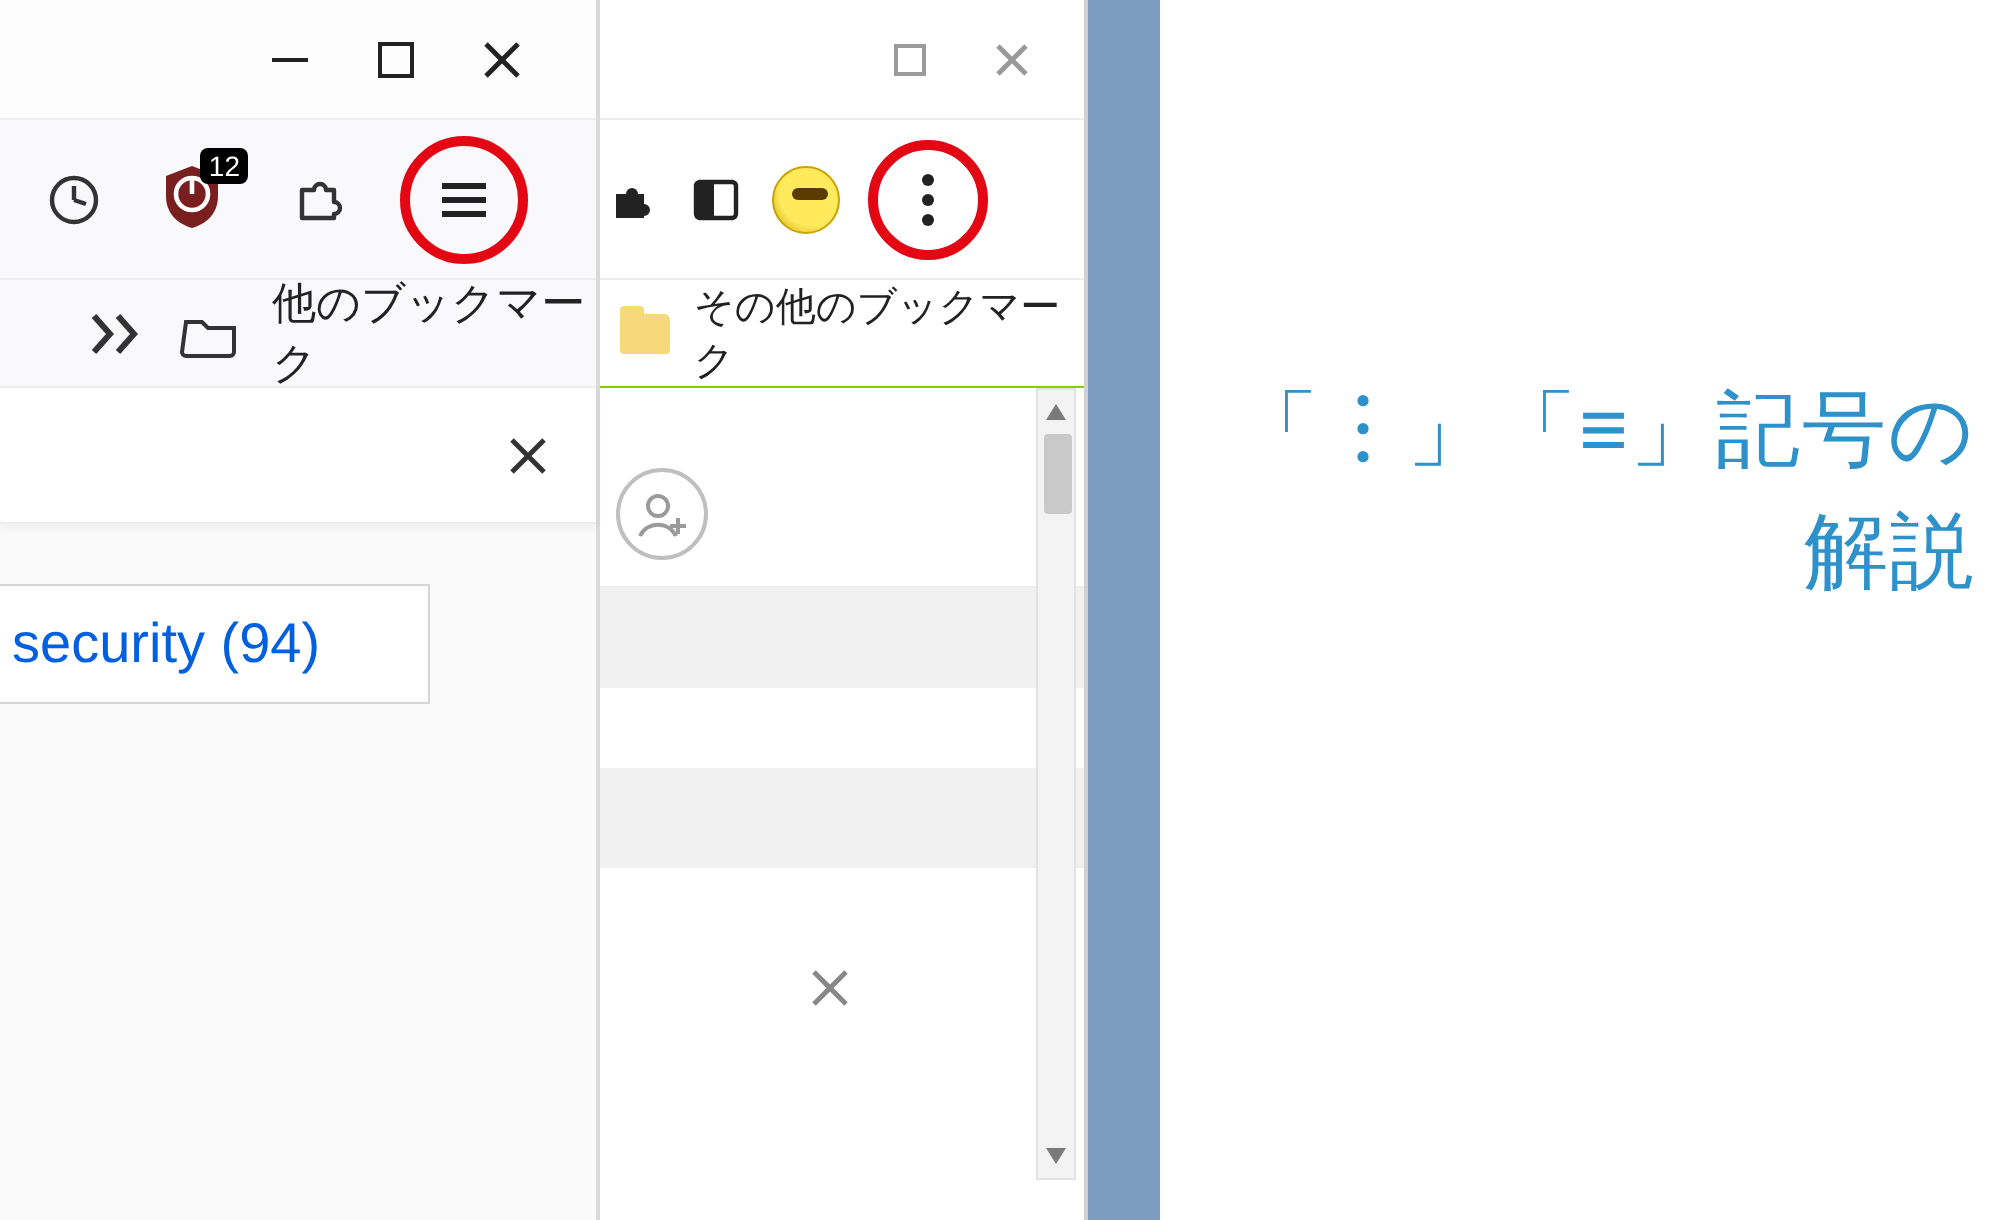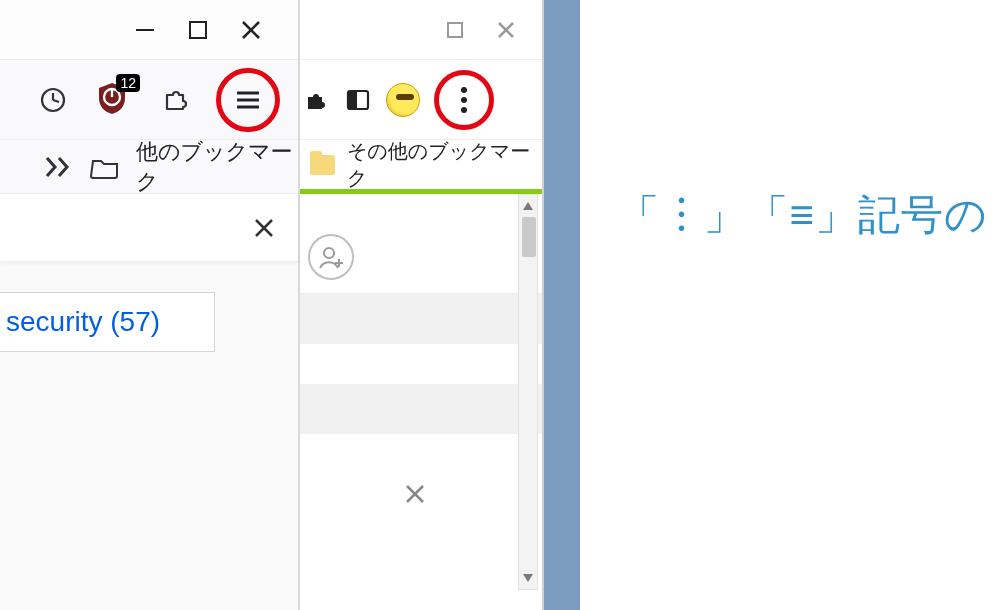--- a/index.html
+++ b/index.html
@@ -39,21 +39,21 @@
     border-bottom: 1px solid #eee;
   }
   .win-ctrl {
     color: #222;
   }
   .toolbar-left {
     height: 80px;
     display: flex;
     align-items: center;
     gap: 26px;
-    padding-left: 38px;
+    padding-left: 22px;
     background: #f9f9fb;
     border-bottom: 1px solid #eee;
   }
   .shield-wrap {
     position: relative;
     width: 40px;
     height: 40px;
   }
   .shield-badge {
     position: absolute;
@@ -155,21 +155,21 @@
     width: 18px; height: 6px;
     background: #5b3b00;
     border-radius: 3px;
   }
   .bookmarks-row-right {
     height: 54px;
     display: flex;
     align-items: center;
     gap: 12px;
     padding-left: 22px;
-    border-bottom: 5px solid #84cc16;
+    border-bottom: 1px solid #84cc16;
   }
   .folder-icon {
     width: 26px; height: 20px;
     background: #f7d97c;
     border-radius: 3px 3px 2px 2px;
     position: relative;
   }
   .folder-icon::before {
     content: "";
     position: absolute;
@@ -330,21 +330,21 @@
     <div class="close-band">
       <span>
         <svg class="ico" width="28" height="28" viewBox="0 0 28 28">
             <line x1="6" y1="6" x2="22" y2="22" stroke="#333" stroke-width="2.5"></line>
             <line x1="22" y1="6" x2="6" y2="22" stroke="#333" stroke-width="2.5"></line>
           </svg>
       </span>
     </div>
 
     <div class="tag-pill">
-      <span>security (57)</span>
+      <span>security (94)</span>
     </div>
   </div>
 
   <div class="right-window">
     <div class="titlebar-right">
       <span class="win-ctrl">
         <svg class="ico" width="22" height="22" viewBox="0 0 22 22">
             <rect x="4" y="4" width="14" height="14" fill="none" stroke="#9a9a9a" stroke-width="2"></rect>
           </svg>
       </span>
@@ -420,15 +420,16 @@
             <polygon points="1,1 11,1 6,9" fill="#7a7a7a"></polygon>
           </svg>
       </div>
     </div>
   </div>
 
   <div class="blue-bar"></div>
 
   <div class="title-block">
     <div>「︙」「≡」記号の</div>
+    <div>解説</div>
   </div>
 
 </div>
 
 </body></html>

